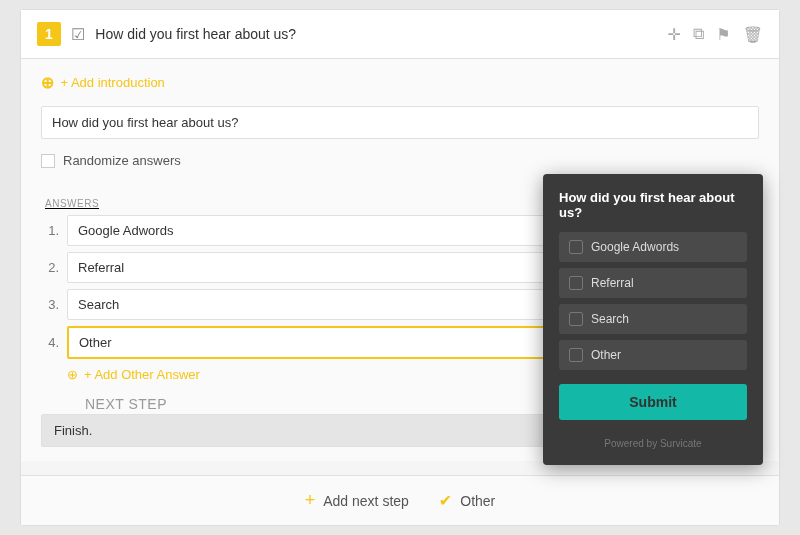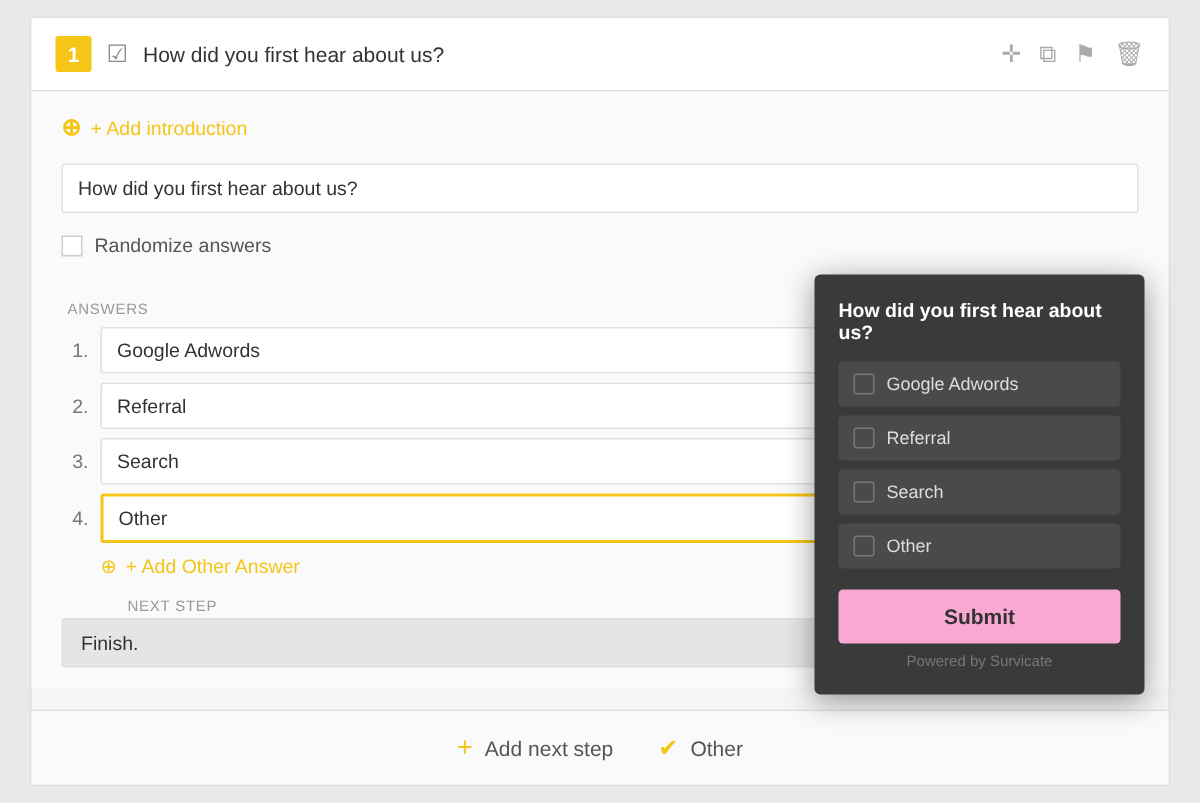--- a/index.html
+++ b/index.html
@@ -119,20 +119,21 @@
     .randomize-label {
       font-size: 13px;
       color: #555;
     }
     
     .answers-header {
       display: flex;
       justify-content: space-between;
       padding: 0 4px;
       margin-bottom: 6px;
+      text-decoration: underline;
     }
     .answers-label {
       font-size: 10px;
       color: #999;
       letter-spacing: 0.5px;
       text-transform: uppercase;
     }
     .comment-label {
       font-size: 10px;
       color: #999;
@@ -197,21 +198,21 @@
       display: flex;
       align-items: center;
       gap: 6px;
       color: #f5c518;
       font-size: 13px;
       cursor: pointer;
       margin: 8px 0 14px 26px;
     }
     
     .next-step-label {
-      font-size: 10px;
+      font-size: 14px;
       color: #999;
       letter-spacing: 0.5px;
       text-transform: uppercase;
       margin-bottom: 2px;
       padding-left: 44px;
     }
     .next-step-select {
       display: flex;
       align-items: center;
       justify-content: space-between;
@@ -295,36 +296,36 @@
       background: transparent;
       border-radius: 2px;
       flex-shrink: 0;
     }
     .preview-option-label {
       color: #ddd;
       font-size: 12px;
     }
     .preview-submit {
       width: 100%;
-      background: #f9a8d4;
+      background: #14b8a6;
       color: #333;
       font-weight: bold;
       font-size: 14px;
       border: none;
       border-radius: 3px;
       padding: 10px;
       cursor: pointer;
       margin-top: 8px;
       text-align: center;
     }
     .preview-powered {
       color: #777;
       font-size: 10px;
       text-align: center;
-      margin-top: 7px;
+      margin-top: 18px;
     }
   </style>
 </head>
 <body>
 
 <div class="main-container">
 
   <div class="question-header">
     <div class="question-header-left">
       <div class="question-number">1</div>

